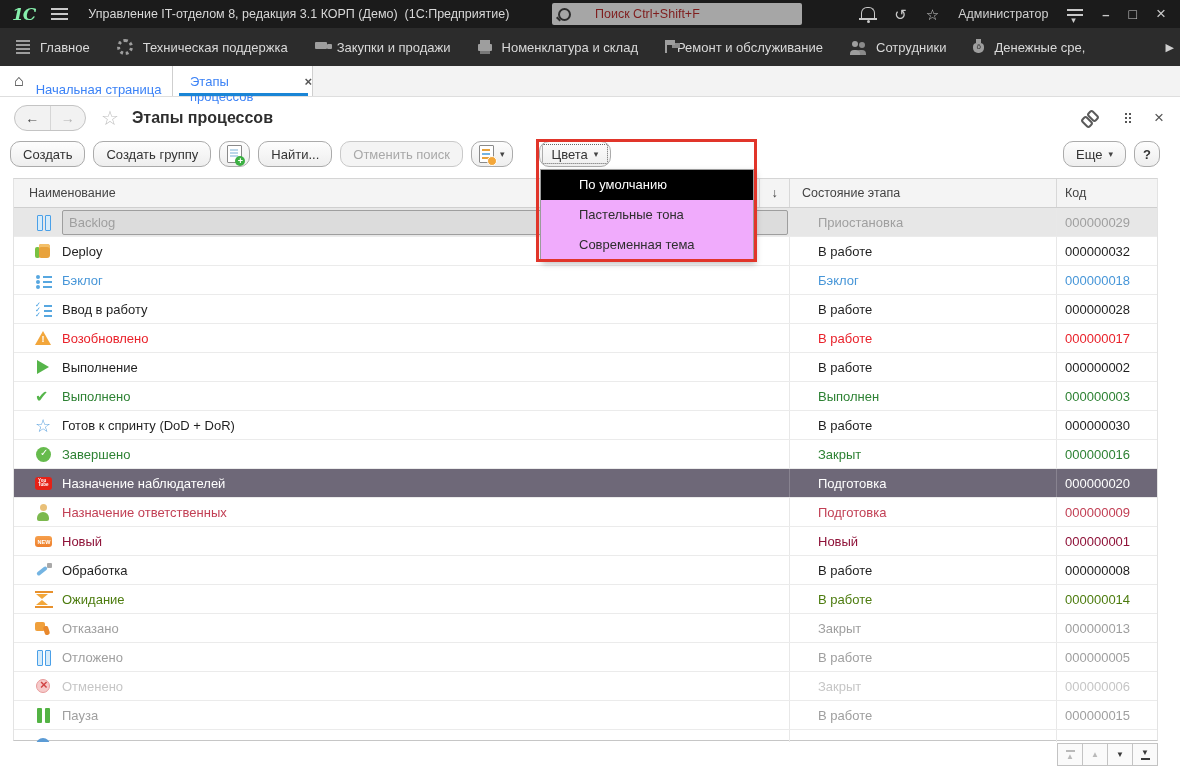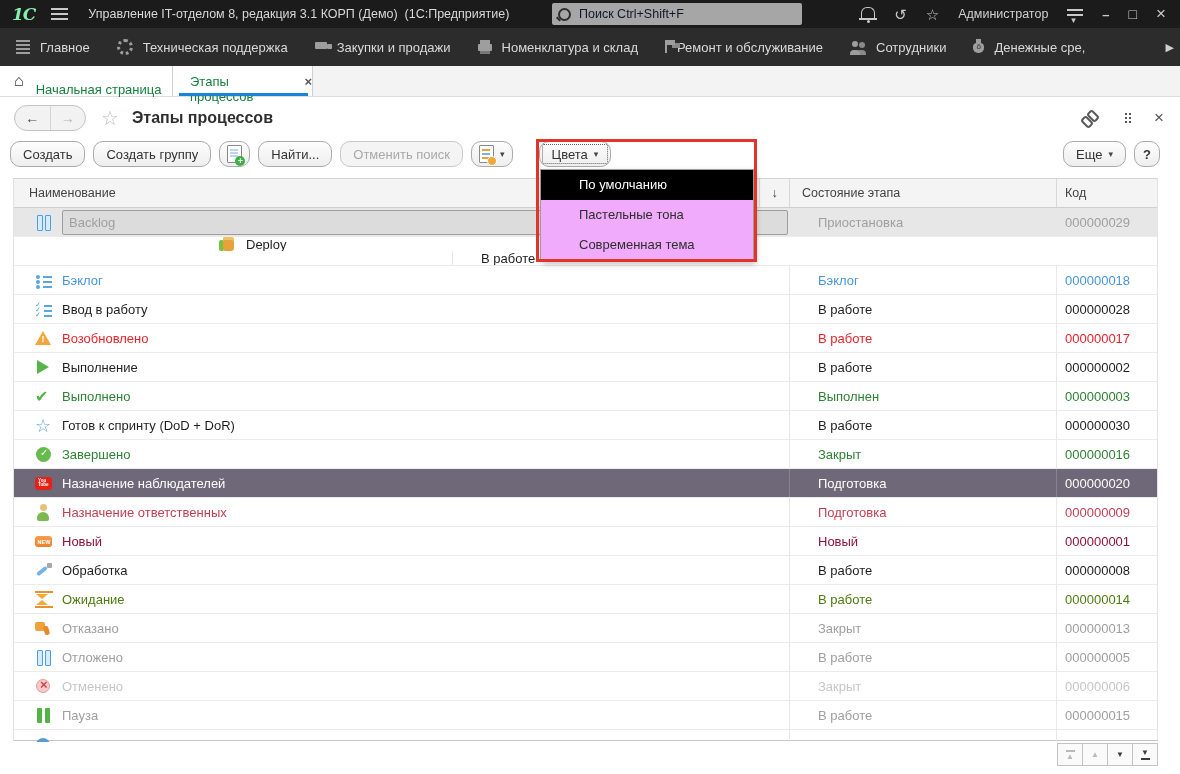--- a/index.html
+++ b/index.html
@@ -11,21 +11,21 @@
   .titlebar{position:absolute;left:0;top:0;width:100%;height:28px;background:#1b1b1b;}
   .tb-left{position:absolute;left:0;top:0;height:100%;display:flex;align-items:center;}
   .logo{margin-left:12px;font-family:"DejaVu Serif",serif;font-style:italic;font-weight:800;
         font-size:17px;color:#86efac;letter-spacing:-1px;}
   .i-burger{width:17px;height:2px;background:#c9c9c9;box-shadow:0 5px 0 #c9c9c9,0 10px 0 #c9c9c9;margin:-10px 0 0 16px;}
   .wtitle{margin-left:20px;color:#d8d8d8;font-size:12.5px;white-space:pre;}
   .searchbox{position:absolute;left:552px;top:3px;width:250px;height:22px;background:#a6a6a6;
              border-radius:2px;display:flex;align-items:center;cursor:text;}
   .i-mag{width:9px;height:9px;border:2px solid #2d2d2d;border-radius:50%;margin-left:6px;}
   .i-mag::after{content:"";position:absolute;left:-4px;top:8px;width:5px;height:2px;background:#2d2d2d;transform:rotate(45deg);}
-  .search-ph{margin-left:8px;color:#0f172a;font-size:12.5px;}
+  .search-ph{margin-left:24px;color:#7f1d1d;font-size:12.5px;}
   .tb-right{position:absolute;right:0;top:0;height:100%;display:flex;align-items:center;gap:19px;padding-right:14px;}
   .tbglyph{color:#c9c9c9;font-size:15px;line-height:15px;cursor:pointer;}
   .g-history::before{content:"↺";}
   .g-star::before{content:"☆";}
   .i-bell{width:12px;height:10px;border:1.5px solid #c9c9c9;border-bottom:none;border-radius:6px 6px 0 0;margin-top:-3px;}
   .i-bell::before{content:"";position:absolute;left:-3px;bottom:-2px;width:18px;height:2px;background:#c9c9c9;}
   .i-bell::after{content:"";position:absolute;left:4.5px;bottom:-5px;width:3px;height:3px;border-radius:50%;background:#c9c9c9;}
   .tb-user{color:#d0d0d0;font-size:12.5px;cursor:pointer;}
   .i-tuner{width:16px;height:2px;background:#c9c9c9;box-shadow:0 5px 0 #c9c9c9;margin-top:-8px;}
   .i-tuner::after{content:"▾";position:absolute;left:4px;top:6px;color:#c9c9c9;font-size:9px;}
@@ -55,21 +55,21 @@
   .i-bag::before{content:"";position:absolute;left:3px;top:-4px;width:5px;height:4px;background:#9e9e9e;}
   .i-bag::after{content:"ō";position:absolute;left:3px;top:-1px;font-size:8px;color:#2c2c2c;}
   .m-arrow{position:absolute;right:6px;color:#cfcfcf;font-size:11px;cursor:pointer;}
 
   
   .tabsbar{position:absolute;left:0;top:66px;width:100%;height:30px;background:#f3f3f3;border-bottom:1px solid #dedede;display:flex;}
   .tab{height:100%;background:#fff;border-right:1px solid #cfcfcf;display:flex;align-items:center;cursor:pointer;box-sizing:border-box;position:relative;}
   .tab1{width:173px;padding-left:14px;}
   .tab2{width:140px;padding-left:17px;}
   .g-home::before{content:"⌂";font-size:16px;color:#333;}
-  .tab-label{margin-left:12px;color:#15803d;margin-top:16px;}
+  .tab-label{margin-left:12px;color:#3b82f6;margin-top:16px;}
   .tab2 .tab-label{margin-left:0;}
   .tab-close{margin-left:9px;color:#555;font-size:13px;font-weight:bold;cursor:pointer;}
   .tab.active::after{content:"";position:absolute;left:6px;right:4px;bottom:0;height:3px;background:#1a85d6;}
 
   
   .pagehead{position:absolute;left:0;top:97px;width:100%;height:42px;display:flex;align-items:center;}
   .navgroup{margin-left:14px;display:flex;width:70px;height:24px;border:1px solid #c4c4c4;border-radius:13px;background:#f2f2f2;overflow:hidden;}
   .navhalf{flex:1;display:flex;align-items:center;justify-content:center;cursor:pointer;font-size:14px;}
   .nav-back{color:#444;border-right:1px solid #d6d6d6;}
   .nav-fwd{color:#b3b3b3;}
@@ -318,21 +318,21 @@
     </div>
 
     <div class="trow editing" style="color: rgb(159, 159, 159); background: rgb(231, 231, 231);">
       <div class="cell c-name">
           <span class="ricon i-pause-outline"></span>
           <span class="rname">Backlog</span>
         </div>
       <div class="cell c-status">Приостановка</div>
       <div class="cell c-code">000000029</div>
     </div>
-    <div class="trow" style="color: rgb(31, 31, 31); flex-direction: column;">
+    <div class="trow" style="color: rgb(31, 31, 31);">
       <div class="cell c-name">
           <span class="ricon i-deploy"></span>
           <span class="rname">Deploy</span>
         </div>
       <div class="cell c-status">В работе</div>
       <div class="cell c-code">000000032</div>
     </div>
     <div class="trow" style="color: rgb(71, 150, 216);">
       <div class="cell c-name">
           <span class="ricon i-list"></span>

